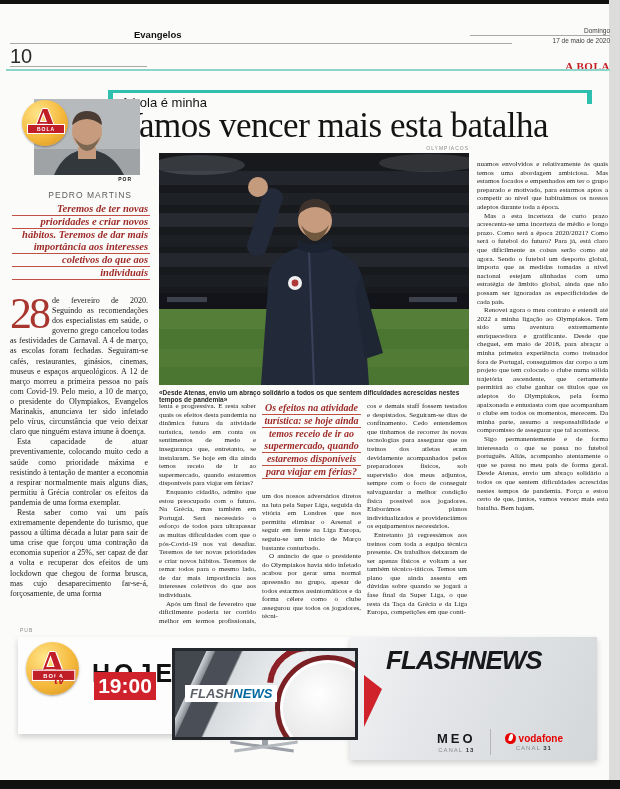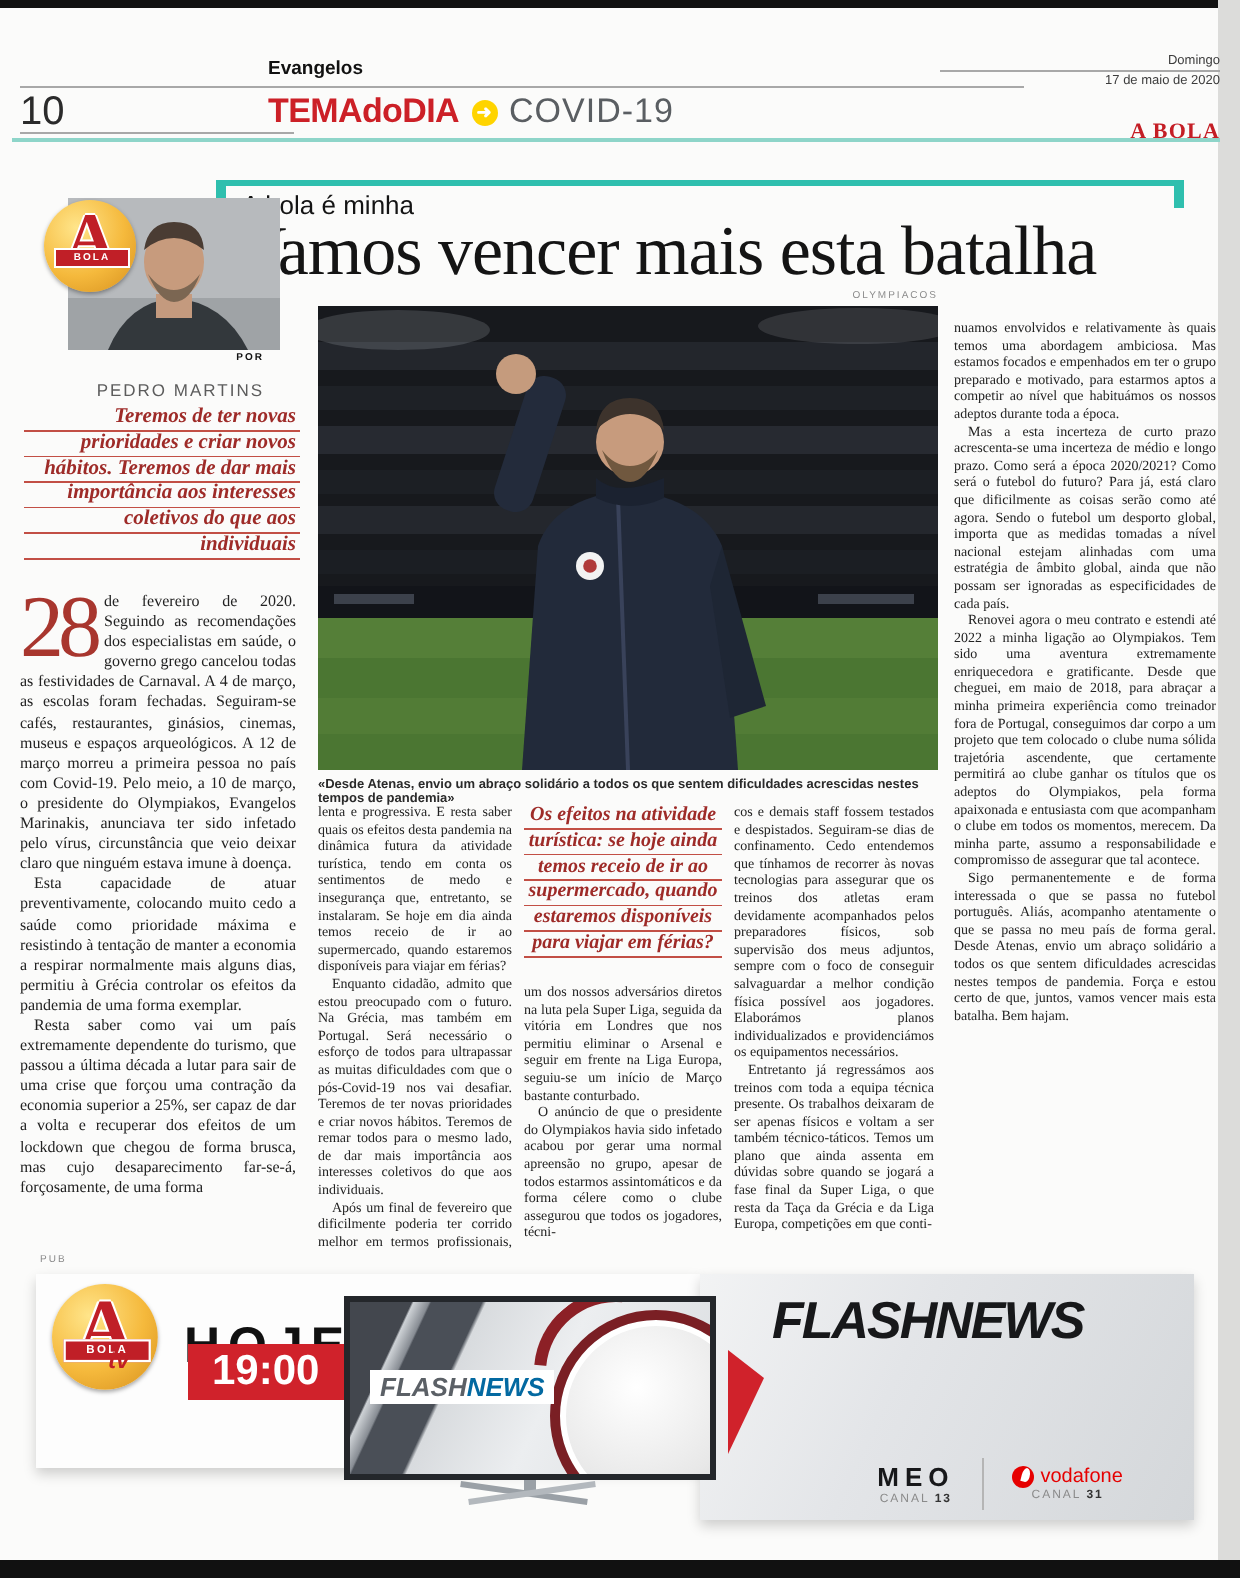--- a/index.html
+++ b/index.html
@@ -69,21 +69,21 @@
   .banner .leftpanel{position:absolute;left:0;top:0;width:332px;height:97px;background:#fdfdfd;
       box-shadow:0 3px 6px rgba(0,0,0,.18);}
   .banner .rightpanel{position:absolute;left:332px;top:0;width:247px;height:123px;
       background:linear-gradient(115deg,#f2f3f4 0%,#e3e5e8 40%,#d4d7da 100%);box-shadow:0 3px 6px rgba(0,0,0,.18);}
   .logo-ad{left:8px;top:5px;transform:scale(1.15);transform-origin:top left;}
   .tvlabel{position:absolute;left:36px;top:36px;font-family:"Liberation Sans",sans-serif;
       font-size:12px;font-weight:800;font-style:italic;color:#c01f27;}
   .hoje{position:absolute;left:74px;top:22px;font-family:"Liberation Sans",sans-serif;
       font-size:25px;font-weight:800;letter-spacing:4px;color:#111;}
   .time{position:absolute;left:76px;top:35px;width:62px;background:#d0222b;color:#fff;
-      font-family:"Liberation Sans",sans-serif;font-size:21px;font-weight:700;text-align:left;padding:2px 12px;}
+      font-family:"Liberation Sans",sans-serif;font-size:21px;font-weight:700;text-align:center;padding:2px 0;}
   
   .tv{position:absolute;left:154px;top:11px;width:186px;height:92px;background:#24272b;padding:3px;box-sizing:border-box;}
   .tv .screen{position:relative;width:100%;height:100%;overflow:hidden;
       background:linear-gradient(115deg,#43474e 0%,#43474e 14%,#cdd1d5 14.5%,#878c93 18%,#4a4f57 18.5%,#4a4f57 30%,#d8dbde 31%,#eceef0 55%,#d9dcdf 100%);}
   .tv .ball{position:absolute;right:-26px;top:4px;width:96px;height:96px;border-radius:50%;
       background:radial-gradient(circle at 40% 35%,#ffffff,#e8e8e8 60%,#cfcfcf);
       border:5px solid #7a1f24;box-shadow:inset 0 0 0 3px #fff;}
   .tv .swoosh{position:absolute;right:6px;top:-6px;width:70px;height:70px;border-radius:50%;
       border:6px solid transparent;border-top-color:#8c2026;transform:rotate(-40deg);}
   .tv .strip{position:absolute;left:10px;top:34px;background:#fff;padding:1px 5px;
@@ -101,38 +101,33 @@
       font-family:"Liberation Sans",sans-serif;}
   .chan{display:flex;flex-direction:column;align-items:center;gap:1px;}
   .meo-name{font-size:13px;font-weight:800;letter-spacing:3px;color:#17181a;}
   .chan-label{font-size:6px;color:#8a8a8a;letter-spacing:1px;}
   .chan-label b{color:#333;}
   .chan-div{width:1px;height:26px;background:#b5b5b5;}
   .vf-row{display:flex;align-items:center;gap:3px;}
   .vf-mark{position:relative;width:11px;height:11px;border-radius:50%;background:#e60000;}
   .vf-mark::after{content:"";position:absolute;top:1px;left:4.5px;width:4px;height:6.5px;background:#fff;
       border-radius:50% 50% 50% 0/60% 60% 40% 40%;transform:rotate(14deg);}
-  .vf-name{font-size:10px;font-weight:400;color:#e60000;}
+  .vf-name{font-size:10px;font-weight:700;color:#e60000;}
 </style>
 </head>
 <body>
 
 <div id="page">
 
   <div class="abs topbar"></div>
   <div class="abs rightedge"></div>
 
   <div class="abs section-label">Evangelos</div>
   <div class="abs rule-a"></div>
   <div class="abs page-num">10</div>
-  <div class="abs theme-row">
-    <span class="theme-title">TEMAdoDIA</span>
-    <span class="arrow-circle">➜</span>
-    <span class="theme-topic">COVID-19</span>
-  </div>
   <div class="abs rule-b"></div>
   <div class="abs date-block">
     <div class="date-day">Domingo</div>
     <div class="date-rule"></div>
     <div class="date-full">17 de maio de 2020</div>
     <div class="date-brand">A BOLA</div>
   </div>
   <div class="abs tealline"></div>
 
   <div class="abs bracket-h"></div>

